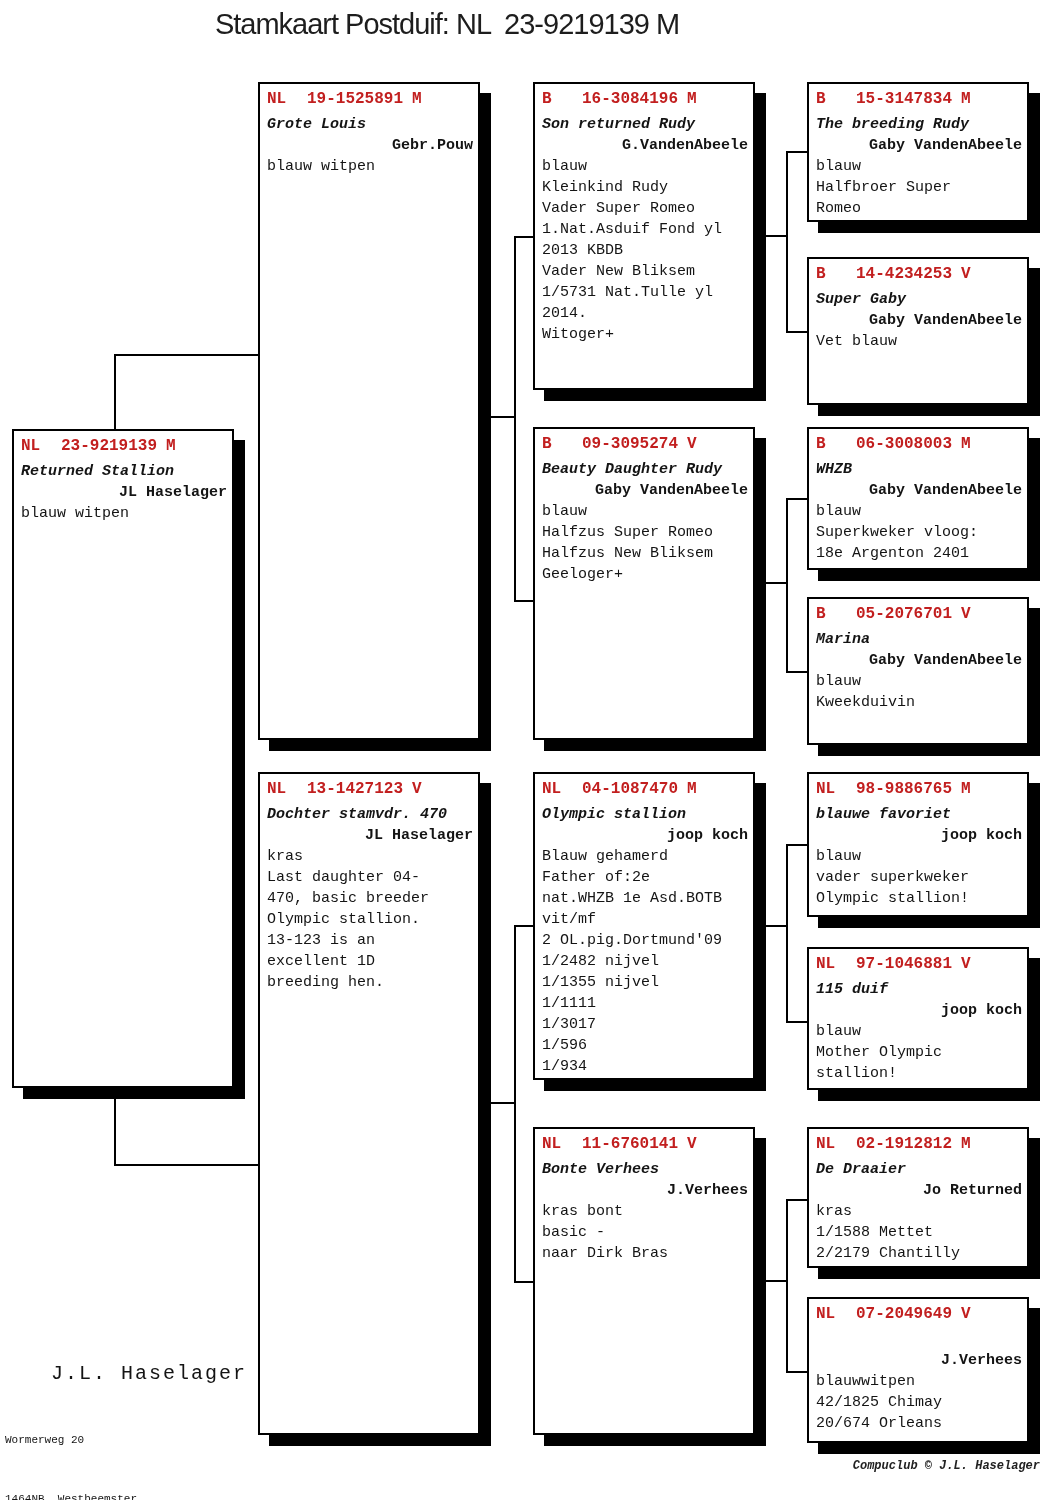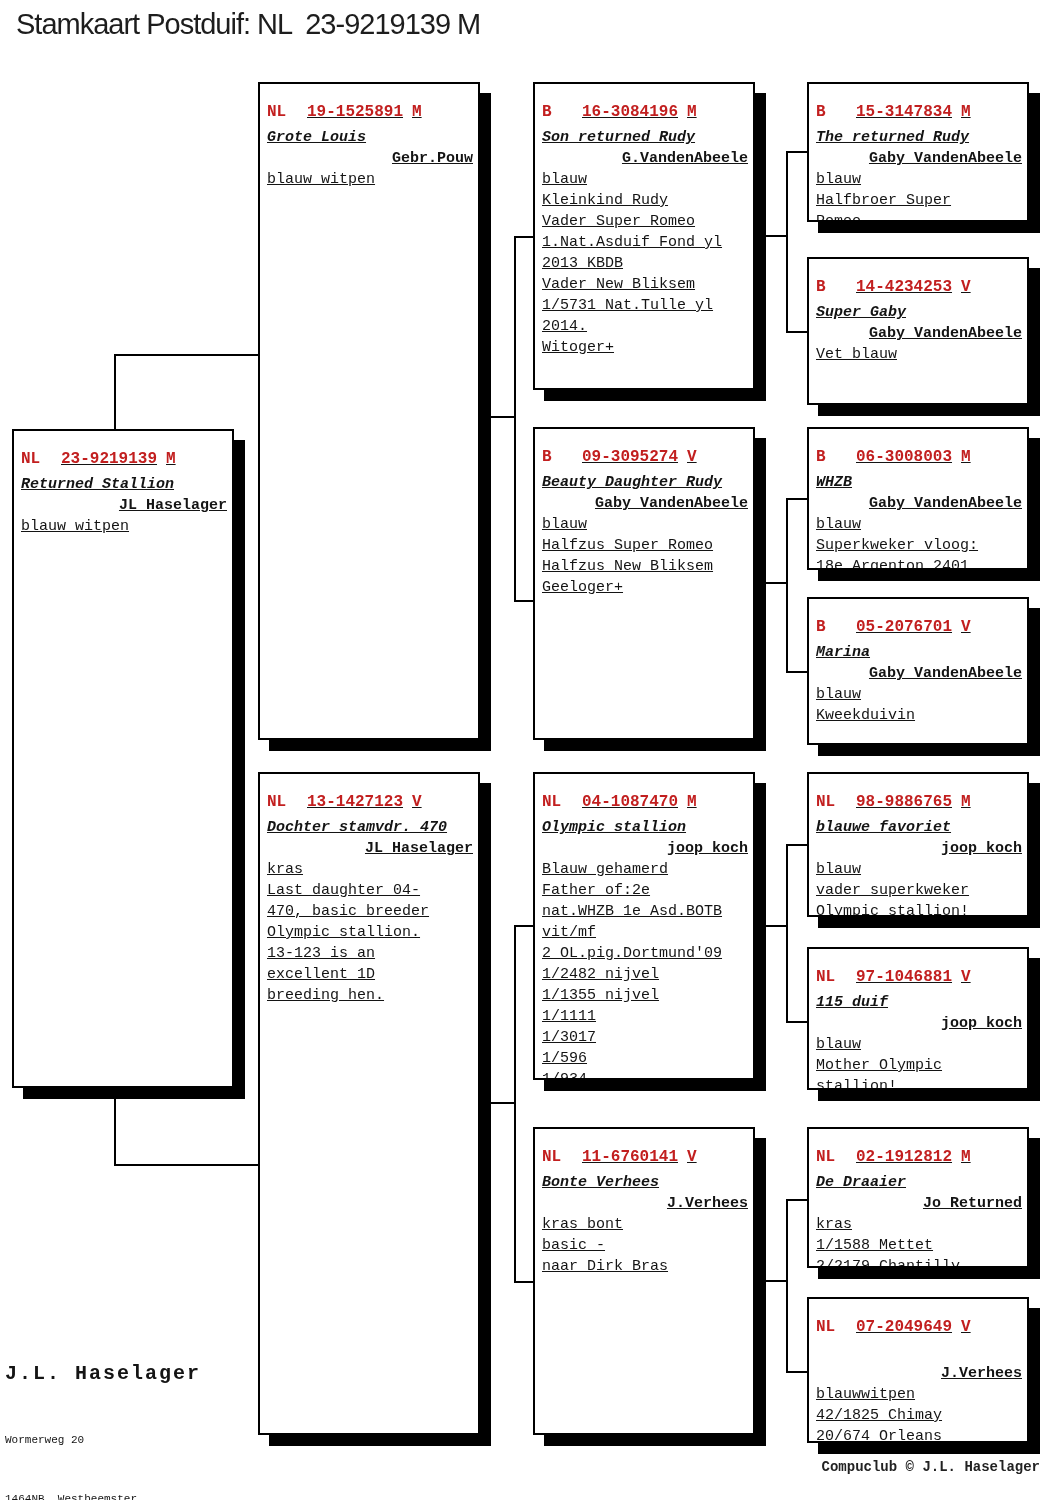--- a/index.html
+++ b/index.html
@@ -3,34 +3,34 @@
 <meta charset="utf-8">
 <style>
   html,body { margin:0; padding:0; }
   body {
     width:1044px; height:1500px; position:relative;
     background:#ffffff; overflow:hidden;
     font-family:"Liberation Mono","DejaVu Sans Mono",monospace;
     color:#141414;
   }
   #page-title {
-    position:absolute; left:16px; top:8; width:876px; top:8px;
-    text-align:left;
+    position:absolute; left:9px; top:8; width:876px; top:8px;
+    text-align:center;
     font-family:"Liberation Sans","DejaVu Sans",sans-serif;
     font-size:29px; letter-spacing:-1px; color:#1d1d1d;
     white-space:pre;
   }
   
   .pbox {
     position:absolute; width:222px; box-sizing:border-box;
     background:#fff; border:2px solid #000;
     box-shadow:11px 11px 0 #000;
-    padding:18px 5px 0 7px;
+    padding:5px 5px 0 7px;
     font-size:15px; line-height:21px;
-    white-space:pre; overflow:hidden;text-decoration:underline;
+    white-space:pre; overflow:hidden;
   }
   .bx-header { font-weight:bold; font-size:16px; color:#c21f1f; margin-bottom:4px; }
   .bx-cc  { display:inline-block; width:40px; }
   .bx-sex { margin-left:9px; }
   .bx-name  { font-weight:bold; font-style:italic; min-height:21px; }
   .bx-owner { font-weight:bold;text-align:right; }
   .bx-line  { }
   
   #box-root { left:12px;  top:429px;  height:659px; }
   #box-sire { left:258px; top:82px;   height:658px; }
@@ -44,44 +44,44 @@
   #box-g3   { left:807px; top:427px;  height:143px; }
   #box-g4   { left:807px; top:597px;  height:148px; }
   #box-g5   { left:807px; top:772px;  height:145px; }
   #box-g6   { left:807px; top:947px;  height:143px; }
   #box-g7   { left:807px; top:1127px; height:141px; }
   #box-g8   { left:807px; top:1297px; height:146px; }
   
   .cl { position:absolute; background:#000; }
   
   #footer { position:absolute; left:5px; top:1326px; white-space:pre; }
-  #breeder-name { font-weight:bold; font-size:20px; letter-spacing:2px; margin-bottom:8px; }
+  #breeder-name { font-weight:normal; font-size:20px; letter-spacing:2px; margin-bottom:8px;margin-left:46px; }
   .addr { font-size:11px; line-height:23px; }
   #copyright {
     position:absolute; right:4px; top:1459px;
-    font-weight:bold; font-size:14px; color:#222;
+    font-style:italic; font-weight:bold; font-size:12px; color:#222;
     white-space:pre;
   }
 </style>
 </head>
 <body>
 
 <div id="page-title">Stamkaart Postduif: NL  23-9219139 M</div>
 
 <div class="pbox" id="box-root"><div class="bx-header"><span class="bx-cc">NL</span><span class="bx-ring">23-9219139</span><span class="bx-sex">M</span></div><div class="bx-name">Returned Stallion</div><div class="bx-owner">JL Haselager</div><div class="bx-line">blauw witpen</div></div>
 
 <div class="pbox" id="box-sire"><div class="bx-header"><span class="bx-cc">NL</span><span class="bx-ring">19-1525891</span><span class="bx-sex">M</span></div><div class="bx-name">Grote Louis</div><div class="bx-owner">Gebr.Pouw</div><div class="bx-line">blauw witpen</div></div>
 <div class="pbox" id="box-dam"><div class="bx-header"><span class="bx-cc">NL</span><span class="bx-ring">13-1427123</span><span class="bx-sex">V</span></div><div class="bx-name">Dochter stamvdr. 470</div><div class="bx-owner">JL Haselager</div><div class="bx-line">kras</div><div class="bx-line">Last daughter 04-</div><div class="bx-line">470, basic breeder</div><div class="bx-line">Olympic stallion.</div><div class="bx-line">13-123 is an</div><div class="bx-line">excellent 1D</div><div class="bx-line">breeding hen.</div></div>
 
 <div class="pbox" id="box-p1"><div class="bx-header"><span class="bx-cc">B</span><span class="bx-ring">16-3084196</span><span class="bx-sex">M</span></div><div class="bx-name">Son returned Rudy</div><div class="bx-owner">G.VandenAbeele</div><div class="bx-line">blauw</div><div class="bx-line">Kleinkind Rudy</div><div class="bx-line">Vader Super Romeo</div><div class="bx-line">1.Nat.Asduif Fond yl</div><div class="bx-line">2013 KBDB</div><div class="bx-line">Vader New Bliksem</div><div class="bx-line">1/5731 Nat.Tulle yl</div><div class="bx-line">2014.</div><div class="bx-line">Witoger+</div></div>
 <div class="pbox" id="box-p2"><div class="bx-header"><span class="bx-cc">B</span><span class="bx-ring">09-3095274</span><span class="bx-sex">V</span></div><div class="bx-name">Beauty Daughter Rudy</div><div class="bx-owner">Gaby VandenAbeele</div><div class="bx-line">blauw</div><div class="bx-line">Halfzus Super Romeo</div><div class="bx-line">Halfzus New Bliksem</div><div class="bx-line">Geeloger+</div></div>
 <div class="pbox" id="box-p3"><div class="bx-header"><span class="bx-cc">NL</span><span class="bx-ring">04-1087470</span><span class="bx-sex">M</span></div><div class="bx-name">Olympic stallion</div><div class="bx-owner">joop koch</div><div class="bx-line">Blauw gehamerd</div><div class="bx-line">Father of:2e</div><div class="bx-line">nat.WHZB 1e Asd.BOTB</div><div class="bx-line">vit/mf</div><div class="bx-line">2 OL.pig.Dortmund'09</div><div class="bx-line">1/2482 nijvel</div><div class="bx-line">1/1355 nijvel</div><div class="bx-line">1/1111</div><div class="bx-line">1/3017</div><div class="bx-line">1/596</div><div class="bx-line">1/934</div></div>
 <div class="pbox" id="box-p4"><div class="bx-header"><span class="bx-cc">NL</span><span class="bx-ring">11-6760141</span><span class="bx-sex">V</span></div><div class="bx-name">Bonte Verhees</div><div class="bx-owner">J.Verhees</div><div class="bx-line">kras bont</div><div class="bx-line">basic -</div><div class="bx-line">naar Dirk Bras</div></div>
 
-<div class="pbox" id="box-g1"><div class="bx-header"><span class="bx-cc">B</span><span class="bx-ring">15-3147834</span><span class="bx-sex">M</span></div><div class="bx-name">The returned Rudy</div><div class="bx-owner">Gaby VandenAbeele</div><div class="bx-line">blauw</div><div class="bx-line">Halfbroer Super</div><div class="bx-line">Romeo</div></div>
+<div class="pbox" id="box-g1"><div class="bx-header"><span class="bx-cc">B</span><span class="bx-ring">15-3147834</span><span class="bx-sex">M</span></div><div class="bx-name">The breeding Rudy</div><div class="bx-owner">Gaby VandenAbeele</div><div class="bx-line">blauw</div><div class="bx-line">Halfbroer Super</div><div class="bx-line">Romeo</div></div>
 <div class="pbox" id="box-g2"><div class="bx-header"><span class="bx-cc">B</span><span class="bx-ring">14-4234253</span><span class="bx-sex">V</span></div><div class="bx-name">Super Gaby</div><div class="bx-owner">Gaby VandenAbeele</div><div class="bx-line">Vet blauw</div></div>
 <div class="pbox" id="box-g3"><div class="bx-header"><span class="bx-cc">B</span><span class="bx-ring">06-3008003</span><span class="bx-sex">M</span></div><div class="bx-name">WHZB</div><div class="bx-owner">Gaby VandenAbeele</div><div class="bx-line">blauw</div><div class="bx-line">Superkweker vloog:</div><div class="bx-line">18e Argenton 2401</div></div>
 <div class="pbox" id="box-g4"><div class="bx-header"><span class="bx-cc">B</span><span class="bx-ring">05-2076701</span><span class="bx-sex">V</span></div><div class="bx-name">Marina</div><div class="bx-owner">Gaby VandenAbeele</div><div class="bx-line">blauw</div><div class="bx-line">Kweekduivin</div></div>
 <div class="pbox" id="box-g5"><div class="bx-header"><span class="bx-cc">NL</span><span class="bx-ring">98-9886765</span><span class="bx-sex">M</span></div><div class="bx-name">blauwe favoriet</div><div class="bx-owner">joop koch</div><div class="bx-line">blauw</div><div class="bx-line">vader superkweker</div><div class="bx-line">Olympic stallion!</div></div>
 <div class="pbox" id="box-g6"><div class="bx-header"><span class="bx-cc">NL</span><span class="bx-ring">97-1046881</span><span class="bx-sex">V</span></div><div class="bx-name">115 duif</div><div class="bx-owner">joop koch</div><div class="bx-line">blauw</div><div class="bx-line">Mother Olympic</div><div class="bx-line">stallion!</div></div>
 <div class="pbox" id="box-g7"><div class="bx-header"><span class="bx-cc">NL</span><span class="bx-ring">02-1912812</span><span class="bx-sex">M</span></div><div class="bx-name">De Draaier</div><div class="bx-owner">Jo Returned</div><div class="bx-line">kras</div><div class="bx-line">1/1588 Mettet</div><div class="bx-line">2/2179 Chantilly</div></div>
 <div class="pbox" id="box-g8"><div class="bx-header"><span class="bx-cc">NL</span><span class="bx-ring">07-2049649</span><span class="bx-sex">V</span></div><div class="bx-name"></div><div class="bx-owner">J.Verhees</div><div class="bx-line">blauwwitpen</div><div class="bx-line">42/1825 Chimay</div><div class="bx-line">20/674 Orleans</div></div>
 
 <div class="cl" style="left:114px;top:354px;width:2px;height:77px;"></div>
 <div class="cl" style="left:114px;top:354px;width:146px;height:2px;"></div>

